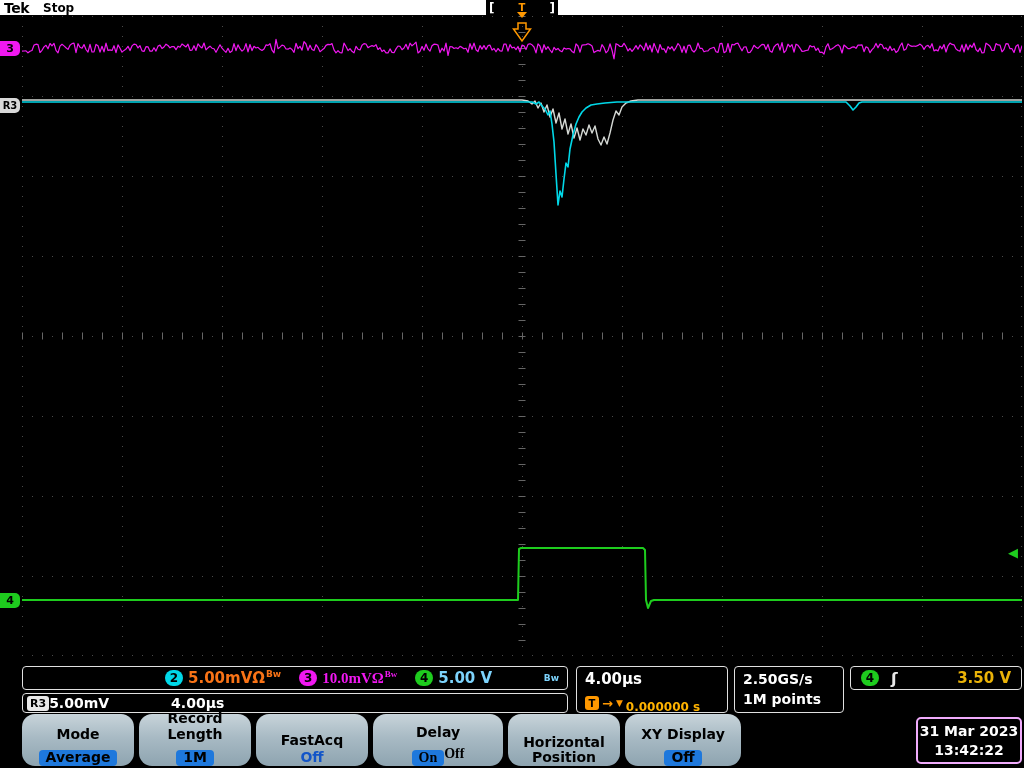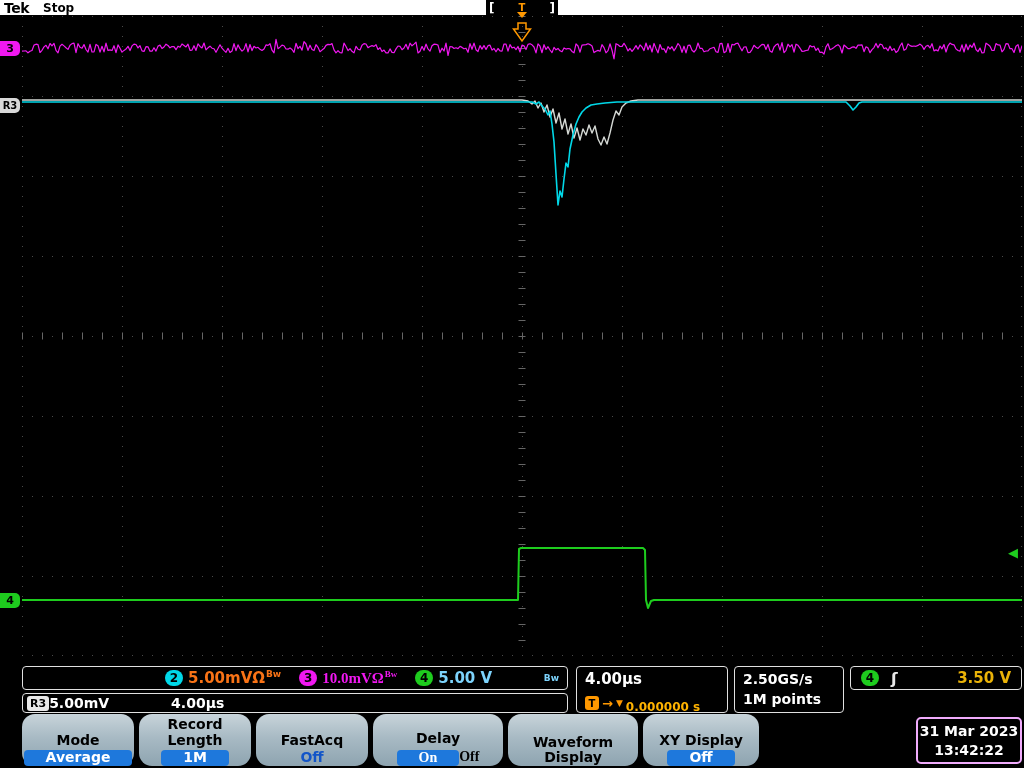--- a/index.html
+++ b/index.html
@@ -51,21 +51,21 @@
            padding:0 10px;font-size:15px;}
   .slope{color:#e8e8e8;font-size:16px;}
   .trg-level{color:#eab308;margin-left:auto;}
 
   
   .menu{position:absolute;left:22px;top:714px;display:flex;gap:5px;}
   .btn{height:52px;background:linear-gradient(180deg,#c8d4da 0%,#a8bac4 45%,#8ea4b0 100%);
        border-radius:13px;display:flex;flex-direction:column;align-items:center;justify-content:flex-end;
        color:#000;font-size:14px;font-weight:bold;line-height:1.12;text-align:center;cursor:pointer;}
   .w112{width:112px;} .w116{width:116px;} .w118{width:130px;}
-  .pill{background:#1e78dc;color:#ffffff;border-radius:4px;padding:0 22px;margin-top:2px;}
+  .pill{background:#1e78dc;color:#000000;border-radius:4px;padding:0 7px;margin-top:8px;}
   .blue-text{color:#1255c8;margin-top:2px;}
   .delay-row{display:flex;align-items:center;margin-top:2px;font-family:Liberation Serif, serif;}
 
   #datetime{position:absolute;left:916px;top:717px;width:106px;height:47px;border:2px solid #f0abfc;
             border-radius:5px;box-sizing:border-box;color:#fff;font-size:14px;font-weight:bold;
             display:flex;flex-direction:column;align-items:center;justify-content:center;line-height:1.3;}
 </style>
 </head>
 <body>
 
@@ -270,23 +270,23 @@
       <span>FastAcq</span>
       <span class="blue-text">Off</span>
     </div>
     <div class="btn w118">
       <span>Delay</span>
       <span class="delay-row">
         <span class="pill">On</span>
         <span>Off</span>
       </span>
     </div>
-    <div class="btn w118">
-      <span>Waveform</span>
-      <span>Display</span>
+    <div class="btn w112">
+      <span>Horizontal</span>
+      <span>Position</span>
     </div>
     <div class="btn w116">
       <span>XY Display</span>
       <span class="pill">Off</span>
     </div>
   </div>
 
   <div id="datetime">
     <span>31 Mar 2023</span>
     <span>13:42:22</span>

